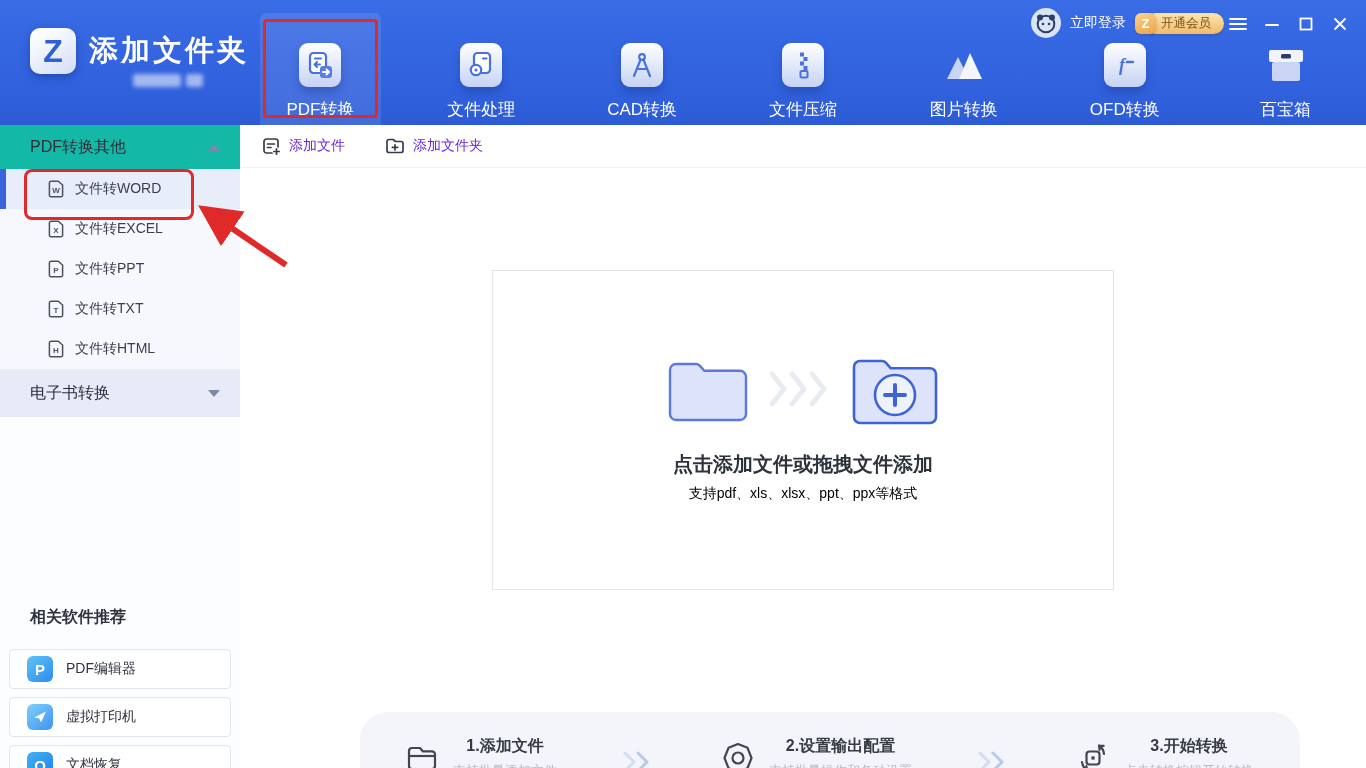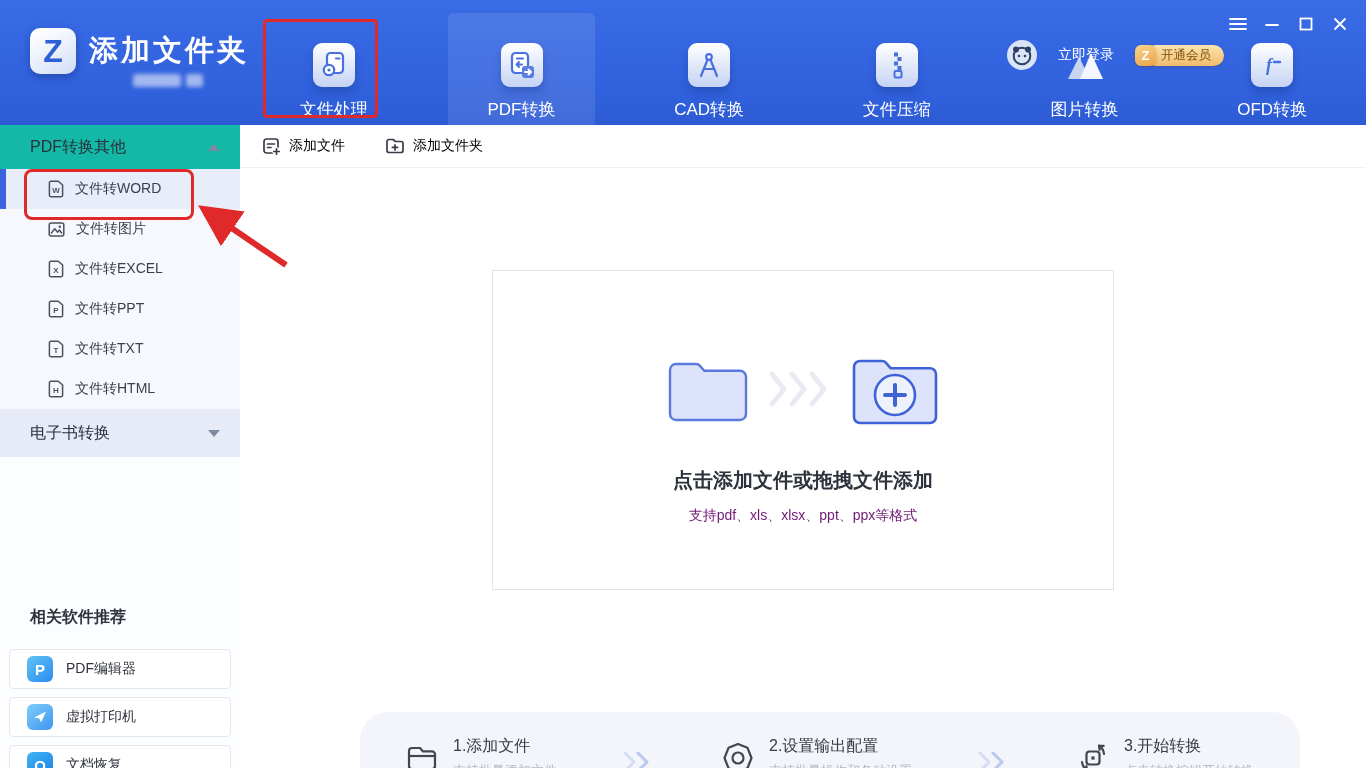--- a/index.html
+++ b/index.html
@@ -26,21 +26,21 @@
   .tab { flex:1; position:relative; display:flex; flex-direction:column; align-items:center;
     padding-top:43px; gap:11px; color:#fff; font-size:17px; cursor:pointer; }
   .tab.active::before { content:""; position:absolute; left:20px; right:20px; top:13px; bottom:0;
     background:rgba(255,255,255,.10); border-radius:6px 6px 0 0; }
   .tab-badge { position:relative; width:42px; height:44px; border-radius:9px;
     background:linear-gradient(180deg,#ffffff 0%,#c5d3f4 100%);
     box-shadow:0 5px 9px rgba(15,40,110,.28);
     display:flex; align-items:center; justify-content:center; }
   .tab-badge.plain { background:transparent; box-shadow:none; }
   .tab-label { position:relative; }
-  .account { position:absolute; right:142px; top:8px; display:flex; align-items:center; gap:21px; z-index:5;margin-top:32px; }
+  .account { position:absolute; right:142px; top:8px; display:flex; align-items:center; gap:9px; z-index:5; }
   .login-label { color:#fff; font-size:14px; cursor:pointer; }
   .vip { position:relative; height:21px; margin-left:10px; border-radius:11px; cursor:pointer;
     background:linear-gradient(180deg,#fce5b0,#f1bb6c); color:#7c4f12; font-size:12.5px;
     padding:0 13px 0 16px; display:flex; align-items:center; box-shadow:0 1px 3px rgba(90,50,0,.25); }
   .vip-z { position:absolute; left:-10px; top:0px; width:21px; height:21px; border-radius:6px;
     background:linear-gradient(160deg,#f8d48c,#eca34a); display:flex; align-items:center;
     justify-content:center; color:#fff; font-weight:bold; font-size:13px;
     box-shadow:0 1px 3px rgba(90,50,0,.3); }
   .win { position:absolute; right:14px; top:13px; display:flex; gap:10px; z-index:5; }
   .win-btn { width:24px; height:22px; display:flex; align-items:center; justify-content:center; cursor:pointer; }
@@ -65,31 +65,31 @@
     font-size:14px; color:#30343f; cursor:pointer; }
   .rec-icon { width:26px; height:26px; border-radius:6px; display:flex; align-items:center;
     justify-content:center; color:#fff; font-size:15px; font-weight:bold; }
   .rec-icon.g1 { background:linear-gradient(140deg,#5fc4f7,#2d8bee); }
   .rec-icon.g2 { background:linear-gradient(140deg,#7ed0f8,#3f93f0); }
   .rec-icon.g3 { background:linear-gradient(140deg,#3fb3f4,#1f7fe5); }
   
   .main { position:absolute; left:240px; top:125px; width:1126px; height:643px; background:#fff; }
   .toolbar { height:43px; display:flex; align-items:center; gap:40px; padding-left:22px;
     border-bottom:1px solid #f1f1f4; }
-  .tool-btn { display:flex; align-items:center; gap:8px; font-size:14px; color:#000000; cursor:pointer; }
+  .tool-btn { display:flex; align-items:center; gap:8px; font-size:14px; color:#6d28d9; cursor:pointer; }
   .dropzone { position:absolute; left:252px; top:145px; width:622px; height:320px;
     background:#fff; border:1px solid #e4e4e7; cursor:pointer; }
   .dz-graphic { margin-top:80px; display:flex; align-items:center; justify-content:center; gap:16px; }
-  .dz-title { text-align:center; font-size:20px; font-weight:600; color:#2e323c; margin-top:40px; }
-  .dz-sub { text-align:center; font-size:14px; color:#701a75; margin-top:13px; }
+  .dz-title { text-align:center; font-size:20px; font-weight:600; color:#2e323c; margin-top:24px; }
+  .dz-sub { text-align:center; font-size:14px; color:#000000; margin-top:7px; }
   .steps { position:absolute; left:120px; top:587px; width:940px; height:200px;
     background:#f3f5fa; border-radius:28px; display:flex; align-items:flex-start;
     justify-content:space-between; padding:24px 46px 0 44px; }
   .step { display:flex; align-items:center; gap:13px; }
-  .step-title { font-size:16px; font-weight:400; color:#363b46; }
+  .step-title { font-size:16px; font-weight:700; color:#363b46;text-align:center; }
   .step-desc { font-size:13px; color:#b6bac6; margin-top:5px; }
   .step-chev { margin-top:14px; }
   
   .anno-box-tab { position:absolute; left:263px; top:19px; width:115px; height:99px;
     border:3px solid #e02a2a; border-radius:4px; z-index:60; pointer-events:none; }
   .anno-box-item { position:absolute; left:24px; top:169px; width:170px; height:51px;
     border:3px solid #e02a2a; border-radius:8px; z-index:60; pointer-events:none; }
   .anno-arrow { position:absolute; left:0; top:0; z-index:60; pointer-events:none; }
 </style>
 </head>
@@ -99,46 +99,46 @@
 
   <div class="header">
     <div class="logo-wrap">
       <div class="logo-badge">Z</div>
       <div class="logo-text">添加文件夹</div>
     </div>
     <div class="logo-blur1"></div>
     <div class="logo-blur2"></div>
 
     <div class="tabs">
-      <div class="tab">
-        <div class="tab-badge">
-          <svg width="26" height="28" viewBox="0 0 26 28">
-            <rect x="6" y="2" width="16" height="20" rx="3.5" fill="#fff" stroke="#4a71dd" stroke-width="2.2"></rect>
-            <line x1="15" y1="7.5" x2="18.5" y2="7.5" stroke="#4a71dd" stroke-width="2.2" stroke-linecap="round"></line>
-            <circle cx="8" cy="19" r="5.2" fill="#fff" stroke="#4a71dd" stroke-width="2.2"></circle>
-            <circle cx="8" cy="19" r="1.6" fill="#4a71dd"></circle>
-          </svg>
-        </div>
-        <div class="tab-label">文件处理</div>
-      </div>
       <div class="tab active">
         <div class="tab-badge">
           <svg width="26" height="28" viewBox="0 0 26 28">
             <rect x="3" y="2" width="16" height="20" rx="3.5" fill="#fff" stroke="#4a71dd" stroke-width="2.2"></rect>
             <line x1="8" y1="7.5" x2="14" y2="7.5" stroke="#4a71dd" stroke-width="2.2" stroke-linecap="round"></line>
             <path d="M13 13.5 H8 M10 11 L7.5 13.5 L10 16" fill="none" stroke="#4a71dd" stroke-width="2" stroke-linecap="round" stroke-linejoin="round"></path>
             <rect x="13" y="15" width="12" height="12" rx="3" fill="#5b7de2"></rect>
             <path d="M16 21 h6 M19.5 18.5 L22 21 L19.5 23.5" fill="none" stroke="#fff" stroke-width="2" stroke-linecap="round" stroke-linejoin="round"></path>
           </svg>
         </div>
         <div class="tab-label">PDF转换</div>
       </div>
       <div class="tab">
         <div class="tab-badge">
           <svg width="26" height="28" viewBox="0 0 26 28">
+            <rect x="6" y="2" width="16" height="20" rx="3.5" fill="#fff" stroke="#4a71dd" stroke-width="2.2"></rect>
+            <line x1="15" y1="7.5" x2="18.5" y2="7.5" stroke="#4a71dd" stroke-width="2.2" stroke-linecap="round"></line>
+            <circle cx="8" cy="19" r="5.2" fill="#fff" stroke="#4a71dd" stroke-width="2.2"></circle>
+            <circle cx="8" cy="19" r="1.6" fill="#4a71dd"></circle>
+          </svg>
+        </div>
+        <div class="tab-label">文件处理</div>
+      </div>
+      <div class="tab">
+        <div class="tab-badge">
+          <svg width="26" height="28" viewBox="0 0 26 28">
             <circle cx="13" cy="6" r="2.8" fill="#fff" stroke="#4a71dd" stroke-width="2.2"></circle>
             <path d="M11.6 8.5 L5 25 M14.4 8.5 L21 25 M7.8 18 H18.2" fill="none" stroke="#4a71dd" stroke-width="2.2" stroke-linecap="round"></path>
           </svg>
         </div>
         <div class="tab-label">CAD转换</div>
       </div>
       <div class="tab">
         <div class="tab-badge">
           <svg width="26" height="28" viewBox="0 0 26 28">
             <rect x="10" y="1.5" width="4" height="4" fill="#4a71dd"></rect>
@@ -160,20 +160,30 @@
         <div class="tab-label">图片转换</div>
       </div>
       <div class="tab">
         <div class="tab-badge">
           <svg width="26" height="28" viewBox="0 0 26 28">
             <text x="7" y="20" font-size="18" font-style="italic" font-weight="bold" fill="#4a71dd" font-family="Liberation Serif, serif">f</text>
             <line x1="15" y1="11" x2="21" y2="11" stroke="#4a71dd" stroke-width="2.4" stroke-linecap="round"></line>
           </svg>
         </div>
         <div class="tab-label">OFD转换</div>
+      </div>
+      <div class="tab">
+        <div class="tab-badge plain">
+          <svg width="40" height="36" viewBox="0 0 40 36">
+            <rect x="3" y="3" width="34" height="12" rx="2" fill="#f1f4fd"></rect>
+            <rect x="6" y="15" width="28" height="19" rx="2" fill="#c9d5f2"></rect>
+            <rect x="15" y="7" width="10" height="4.5" rx="1.5" fill="#2e3d66"></rect>
+          </svg>
+        </div>
+        <div class="tab-label">百宝箱</div>
       </div>
     </div>
 
     <div class="account">
       <svg width="30" height="30" viewBox="0 0 30 30">
         <circle cx="15" cy="15" r="15" fill="#d9e5f6"></circle>
         <circle cx="9" cy="9.5" r="3" fill="#2f3f63"></circle>
         <circle cx="21" cy="9.5" r="3" fill="#2f3f63"></circle>
         <circle cx="15" cy="16" r="8.3" fill="none" stroke="#2f3f63" stroke-width="2"></circle>
         <circle cx="12" cy="16" r="1.3" fill="#2f3f63"></circle>
@@ -217,28 +227,20 @@
     </div>
     <div class="side-items">
       <div class="side-item selected">
         <svg width="16" height="18" viewBox="0 0 16 18">
           <path d="M3 1.2 h7.2 L14.6 5 v10.2 a1.6 1.6 0 0 1 -1.6 1.6 H3 a1.6 1.6 0 0 1 -1.6 -1.6 V2.8 A1.6 1.6 0 0 1 3 1.2 Z" fill="none" stroke="#4b515f" stroke-width="1.5"></path>
           <text x="8" y="13.2" text-anchor="middle" font-size="8" font-weight="bold" fill="#4b515f">W</text>
         </svg>
         <span>文件转WORD</span>
       </div>
       <div class="side-item">
-        <svg width="17" height="17" viewBox="0 0 17 17">
-          <rect x="1.2" y="2" width="14.6" height="13" rx="2" fill="none" stroke="#4b515f" stroke-width="1.5"></rect>
-          <path d="M3 12.5 L6.8 7.8 L9.6 11.2 L11.4 9 L14 12.5" fill="none" stroke="#4b515f" stroke-width="1.4" stroke-linejoin="round"></path>
-          <circle cx="11.8" cy="5.8" r="1.2" fill="#4b515f"></circle>
-        </svg>
-        <span>文件转图片</span>
-      </div>
-      <div class="side-item">
         <svg width="16" height="18" viewBox="0 0 16 18">
           <path d="M3 1.2 h7.2 L14.6 5 v10.2 a1.6 1.6 0 0 1 -1.6 1.6 H3 a1.6 1.6 0 0 1 -1.6 -1.6 V2.8 A1.6 1.6 0 0 1 3 1.2 Z" fill="none" stroke="#4b515f" stroke-width="1.5"></path>
           <text x="8" y="13.2" text-anchor="middle" font-size="8" font-weight="bold" fill="#4b515f">X</text>
         </svg>
         <span>文件转EXCEL</span>
       </div>
       <div class="side-item">
         <svg width="16" height="18" viewBox="0 0 16 18">
           <path d="M3 1.2 h7.2 L14.6 5 v10.2 a1.6 1.6 0 0 1 -1.6 1.6 H3 a1.6 1.6 0 0 1 -1.6 -1.6 V2.8 A1.6 1.6 0 0 1 3 1.2 Z" fill="none" stroke="#4b515f" stroke-width="1.5"></path>
           <text x="8" y="13.2" text-anchor="middle" font-size="8" font-weight="bold" fill="#4b515f">P</text>

